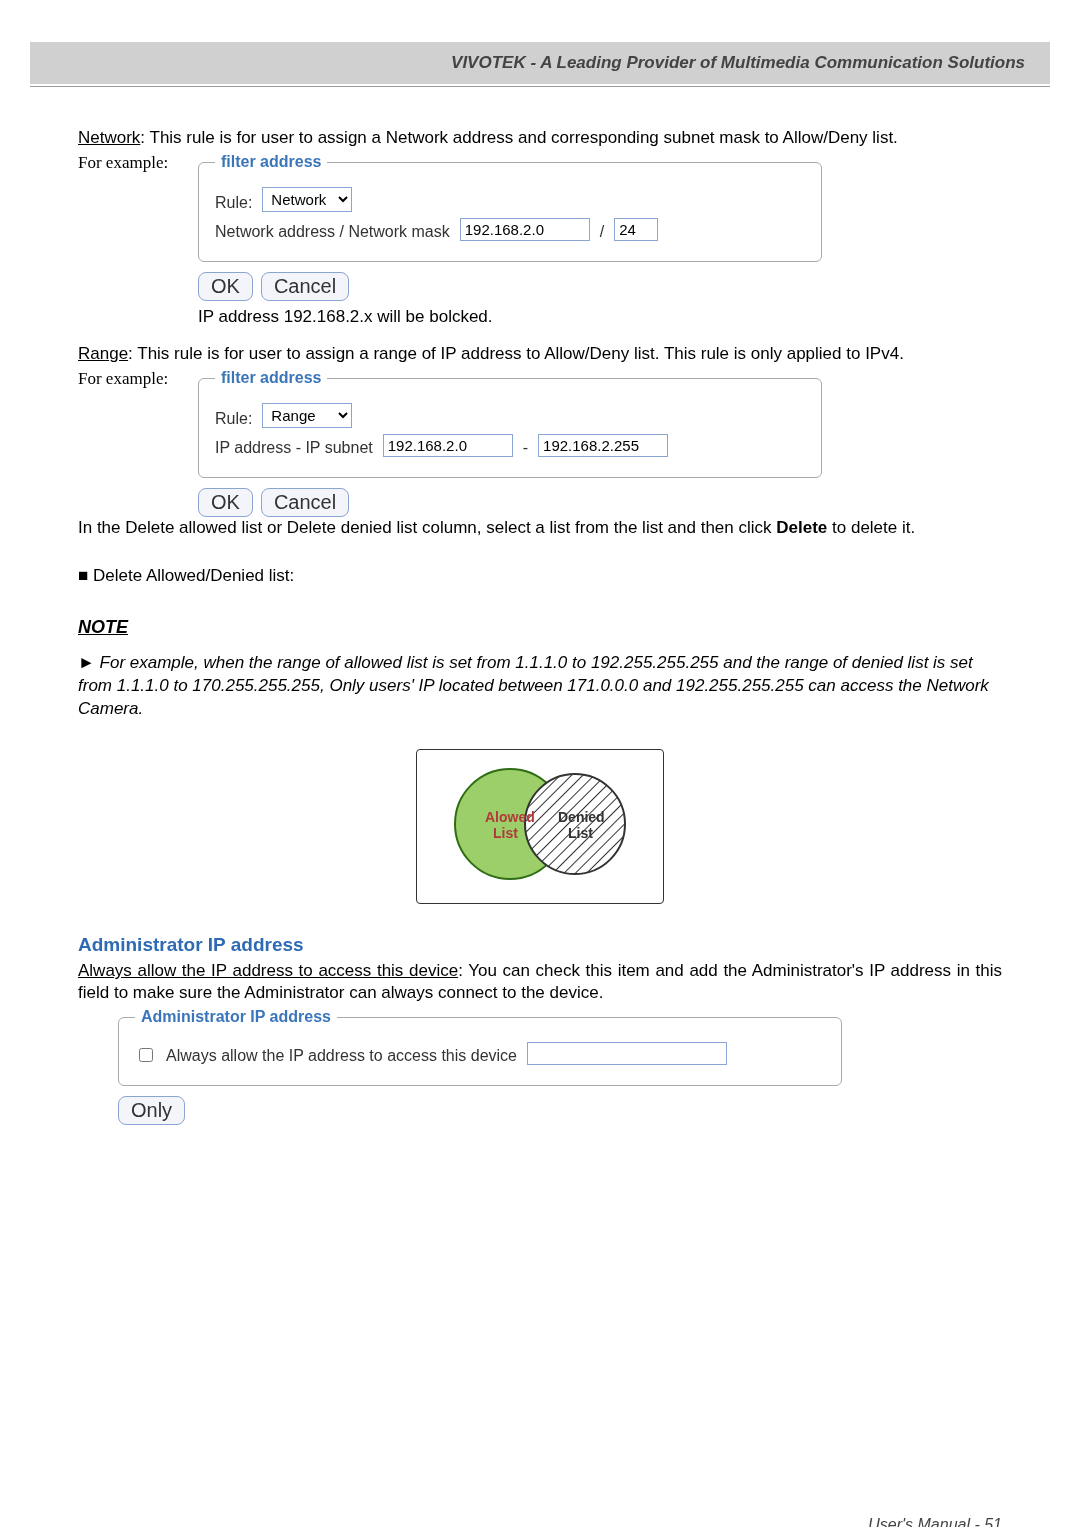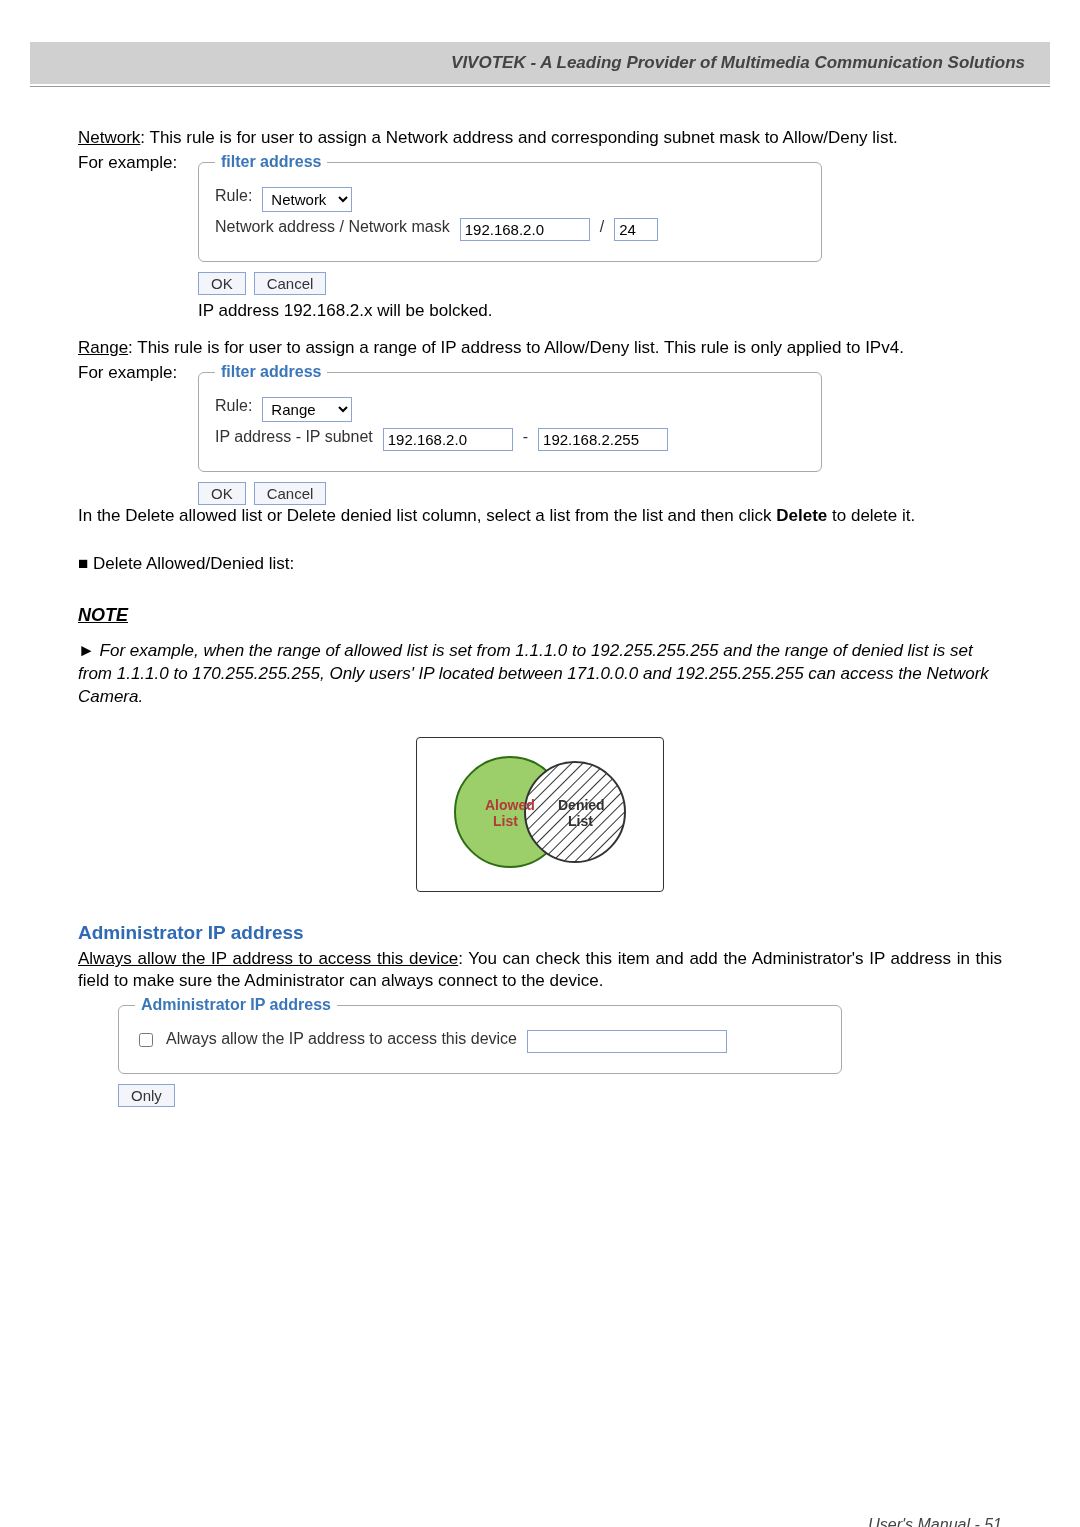--- a/index.html
+++ b/index.html
@@ -38,61 +38,62 @@
     margin: 0 0 4px 0;
     line-height: 1.3;
   }
   .u { text-decoration: underline; }
   .example-row {
     display: flex;
     align-items: flex-start;
   }
   .example-left {
     flex: 0 0 120px;
+    font-family: Liberation Serif, serif;
   }
   .example-right {
     flex: 1;
   }
   fieldset.filter {
     border: 1px solid #aaa;
     border-radius: 6px;
     margin: 0;
     padding: 10px 16px 14px 16px;
     max-width: 590px;
   }
   fieldset.filter legend {
     color: #3a76b9;
     font-weight: bold;
     font-size: 16px;
     padding: 0 6px;
   }
   .field-row {
     display: flex;
-    align-items: flex-start;
+    align-items: flex-end;
     gap: 10px;
     margin: 6px 0;
     font-size: 16px;
     color: #333;
   }
   select.inp, input.inp {
     border: 1px solid #8aa5d1;
     font-size: 15px;
     padding: 2px 4px;
     background: #fff;
   }
   select.inp { width: 90px; }
   input.inp.ip { width: 120px; }
   input.inp.mask { width: 34px; }
   input.inp.ip2 { width: 120px; }
   .btn {
     border: 1px solid #8aa5d1;
     background: #f3f5fb;
-    border-radius: 0;
+    border-radius: 8px;
     padding: 2px 12px;
-    font-size: 15px;
+    font-size: 20px;
     color: #333;
     cursor: pointer;
   }
   .btn-row {
     margin-top: 10px;
     display: flex;
     gap: 8px;
   }
   .callout {
     text-align: left;

